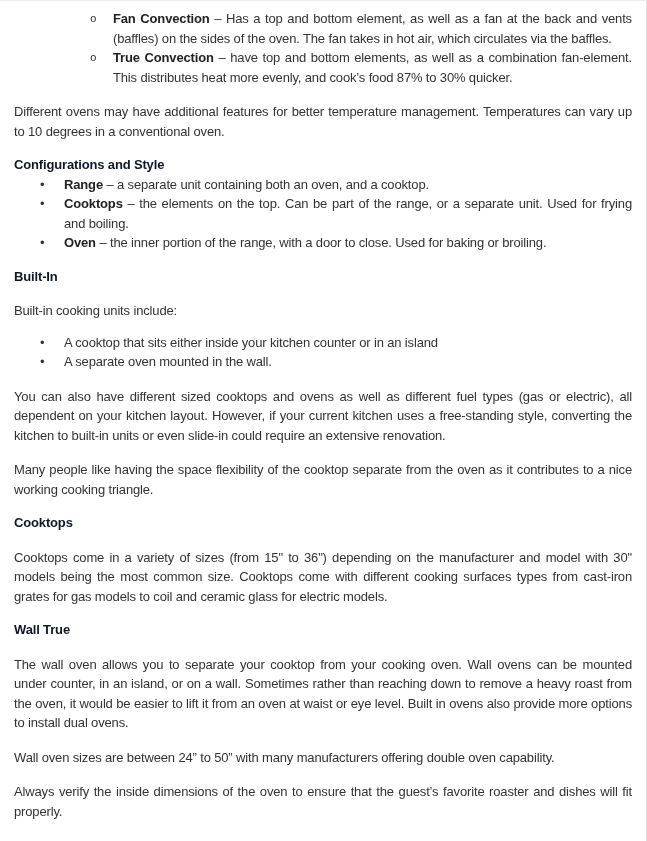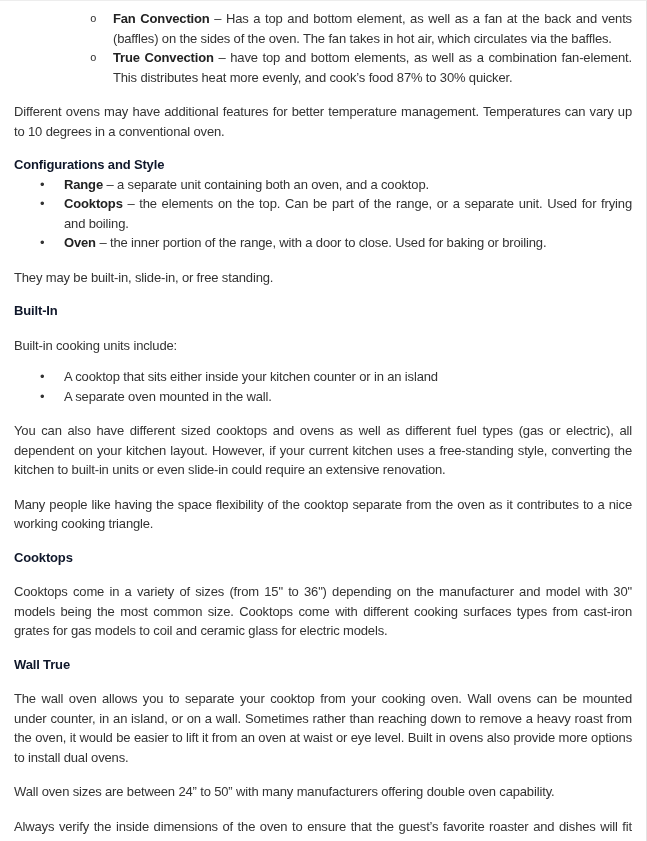--- a/index.html
+++ b/index.html
@@ -61,21 +61,20 @@
     <div class="li">
       <span class="marker">•</span>
       <div class="li-body"><b class="term">Cooktops</b><span> – the elements on the top. Can be part of the range, or a separate unit. Used for frying and boiling.</span></div>
     </div>
     <div class="li">
       <span class="marker">•</span>
       <div class="li-body"><b class="term">Oven</b><span> – the inner portion of the range, with a door to close. Used for baking or broiling.</span></div>
     </div>
   </div>
 
-  <p>They may be built-in, slide-in, or free standing.</p>
 
   <h2>Built-In</h2>
   <p class="no-bottom">Built-in cooking units include:</p>
 
   <div class="ul l1 gap-top">
     <div class="li">
       <span class="marker">•</span>
       <div class="li-body">A cooktop that sits either inside your kitchen counter or in an island</div>
     </div>
     <div class="li">

